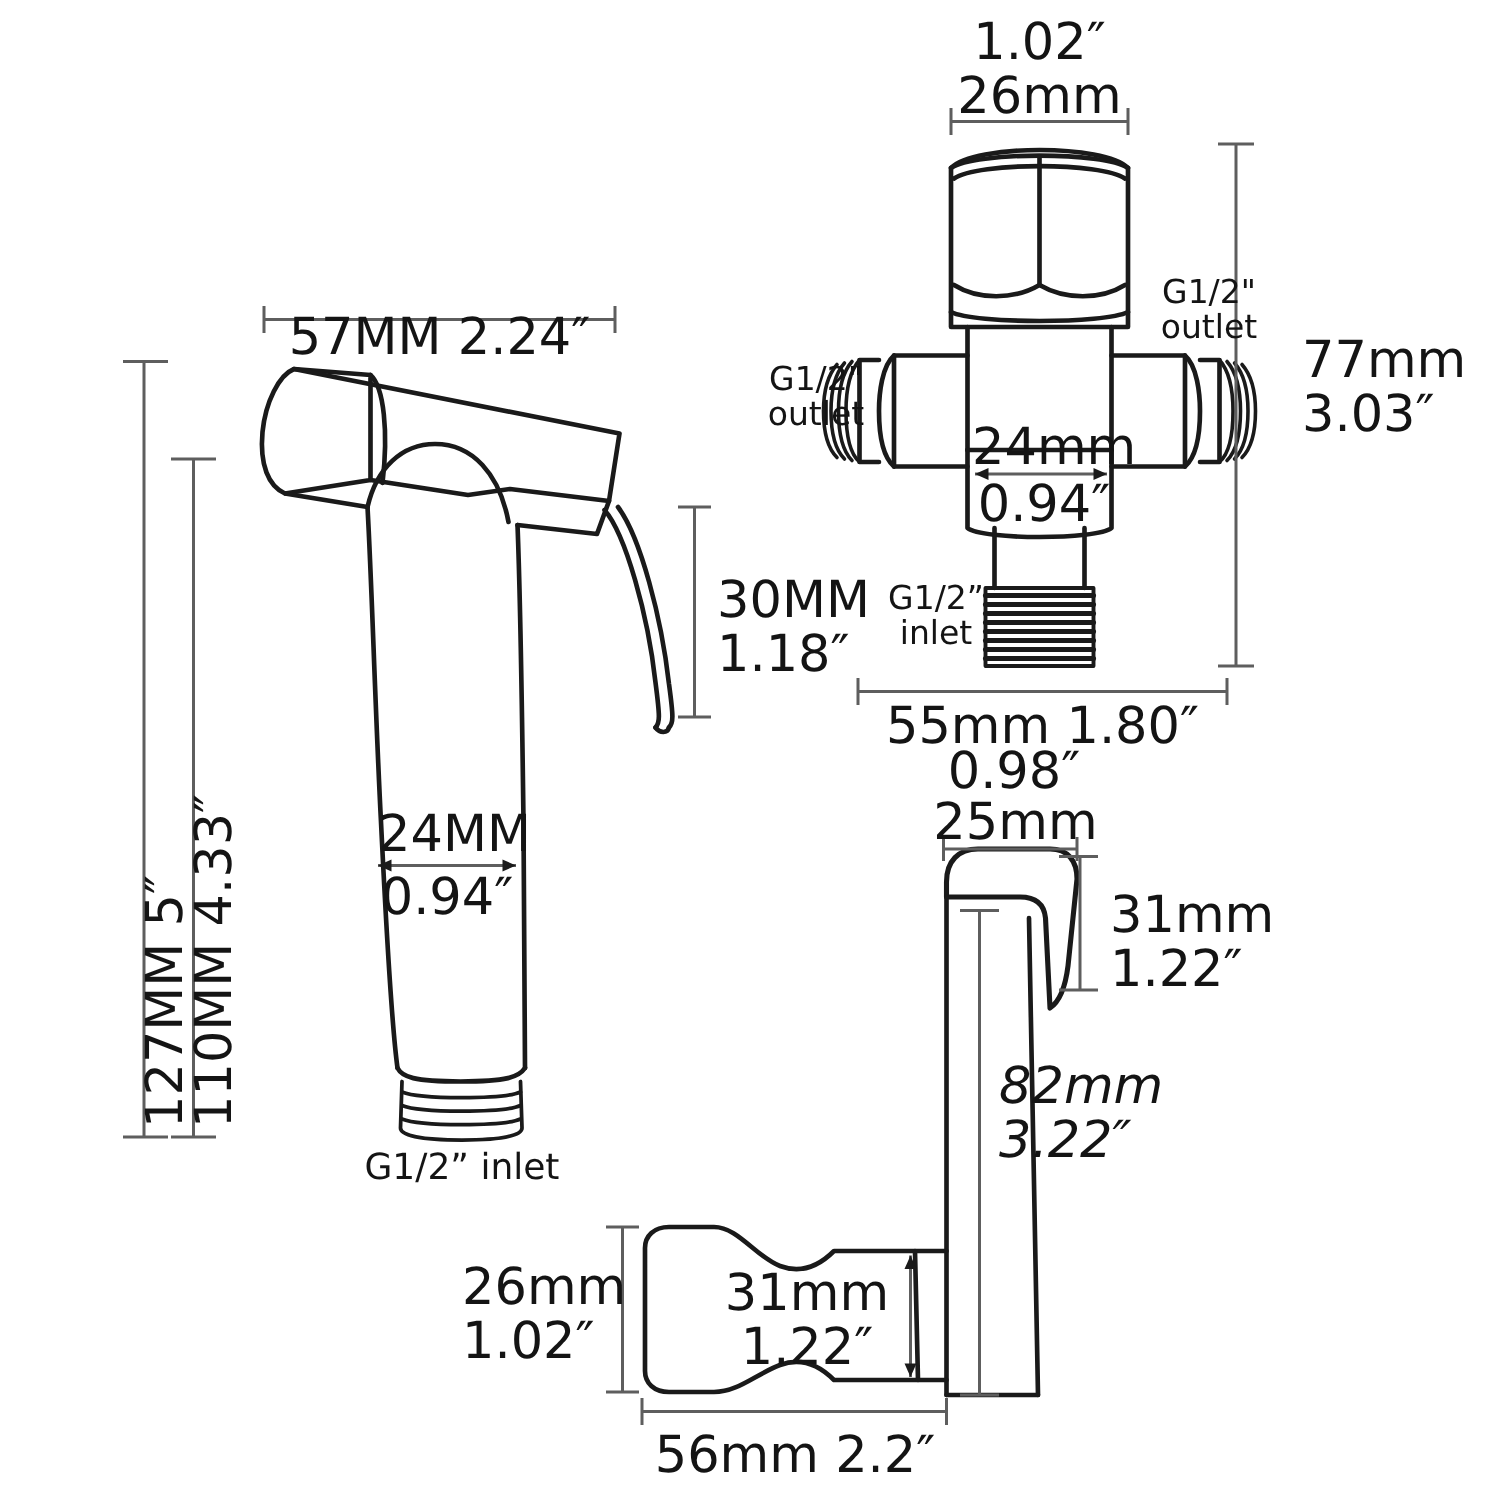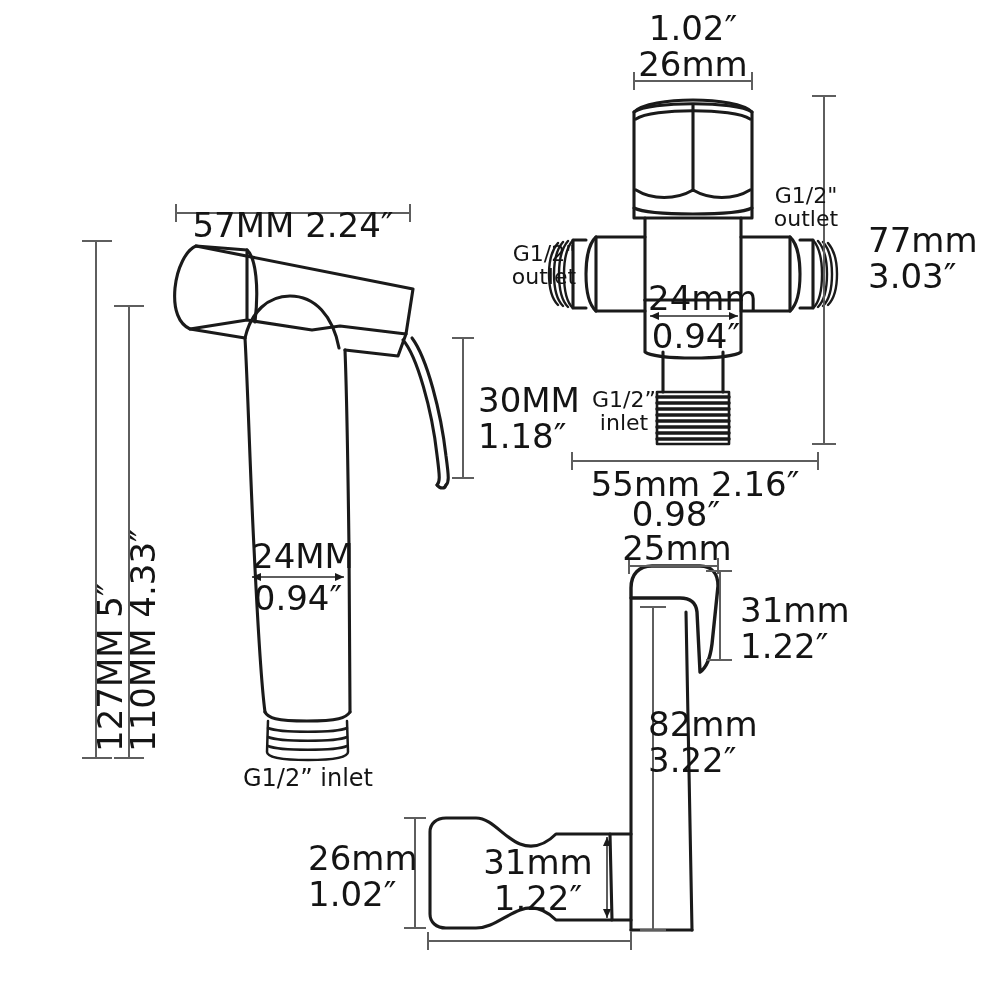--- a/index.html
+++ b/index.html
@@ -186,21 +186,21 @@
 
   <div class="lbl s24 c" style="left:232px;top:766px;width:152px;">G1/2” inlet</div>
 
   <div class="lbl s34 c" style="left:625px;top:10px;width:136px;">1.02″</div>
 
   <div class="lbl s34 c" style="left:620px;top:46px;width:146px;">26mm</div>
 
   <div class="lbl s34" style="left:868px;top:222px;">77mm
 3.03″</div>
 
-  <div class="lbl s34 c" style="left:572px;top:466px;width:246px;">55mm 2.16″</div>
+  <div class="lbl s34 c" style="left:572px;top:466px;width:246px;">55mm 1.80″</div>
 
   <div class="lbl s34 c" style="left:648px;top:280px;width:92px;">24mm</div>
 
   <div class="lbl s34 c" style="left:648px;top:318px;width:96px;">0.94″</div>
 
   <div class="lbl s22 c" style="left:500px;top:242px;width:88px;">G1/2"
 outlet</div>
 
   <div class="lbl s22 c" style="left:762px;top:184px;width:88px;">G1/2"
 outlet</div>
@@ -208,23 +208,24 @@
   <div class="lbl s22 c" style="left:586px;top:388px;width:76px;">G1/2”
 inlet</div>
 
   <div class="lbl s34 c" style="left:608px;top:496px;width:136px;">0.98″</div>
 
   <div class="lbl s34 c" style="left:604px;top:530px;width:146px;">25mm</div>
 
   <div class="lbl s34" style="left:740px;top:592px;">31mm
 1.22″</div>
 
-  <div class="lbl s34" style="left:648px;top:706px;">82mm
+  <div class="lbl s34" style="left:666px;top:706px;font-style:italic;">82mm
 3.22″</div>
 
   <div class="lbl s34" style="left:308px;top:840px;">26mm
 1.02″</div>
 
   <div class="lbl s34 c" style="left:472px;top:844px;width:132px;">31mm
 1.22″</div>
 
+  <div class="lbl s34 c" style="left:428px;top:952px;width:204px;">56mm 2.2″</div>
 
 </div>
 
 </body></html>

